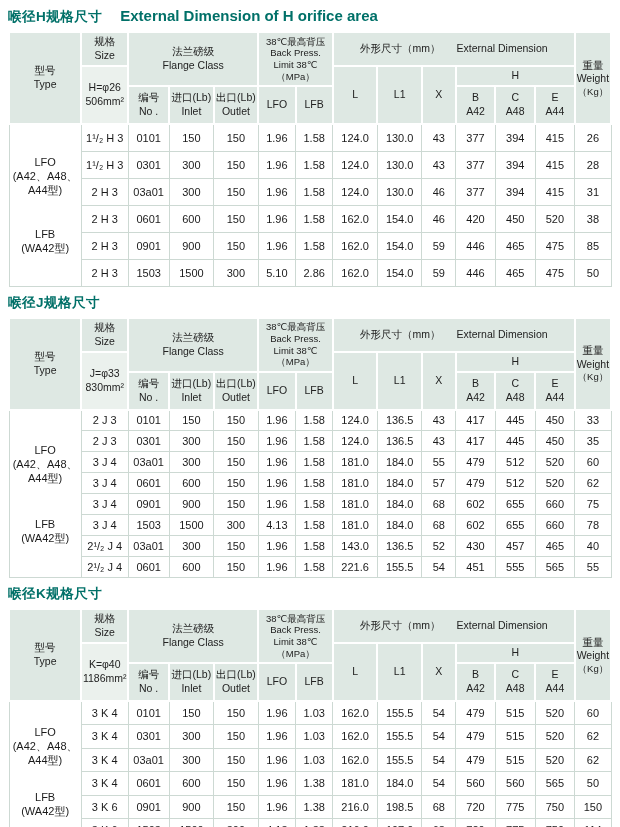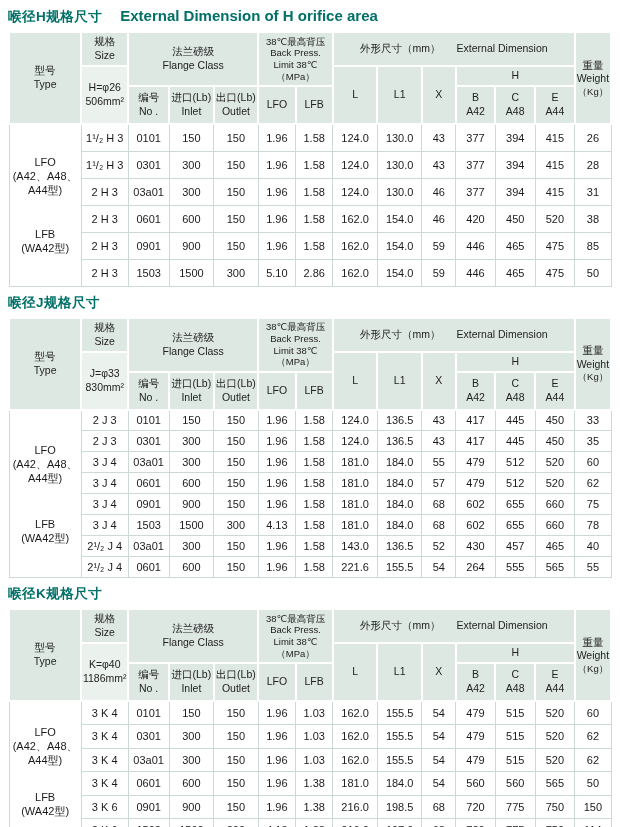--- a/index.html
+++ b/index.html
@@ -479,21 +479,21 @@
           <tr>
             <td>2¹/₂ J 4</td>
             <td>0601</td>
             <td>600</td>
             <td>150</td>
             <td>1.96</td>
             <td>1.58</td>
             <td>221.6</td>
             <td>155.5</td>
             <td>54</td>
-            <td>264</td>
+            <td>451</td>
             <td>555</td>
             <td>565</td>
             <td>55</td>
           </tr>
         </tbody>
       </table>
     </section>
     <section class="section" style="--rh: 23.5px;">
       <div class="table-title">
         <span class="ln title-cn">喉径K规格尺寸</span>

